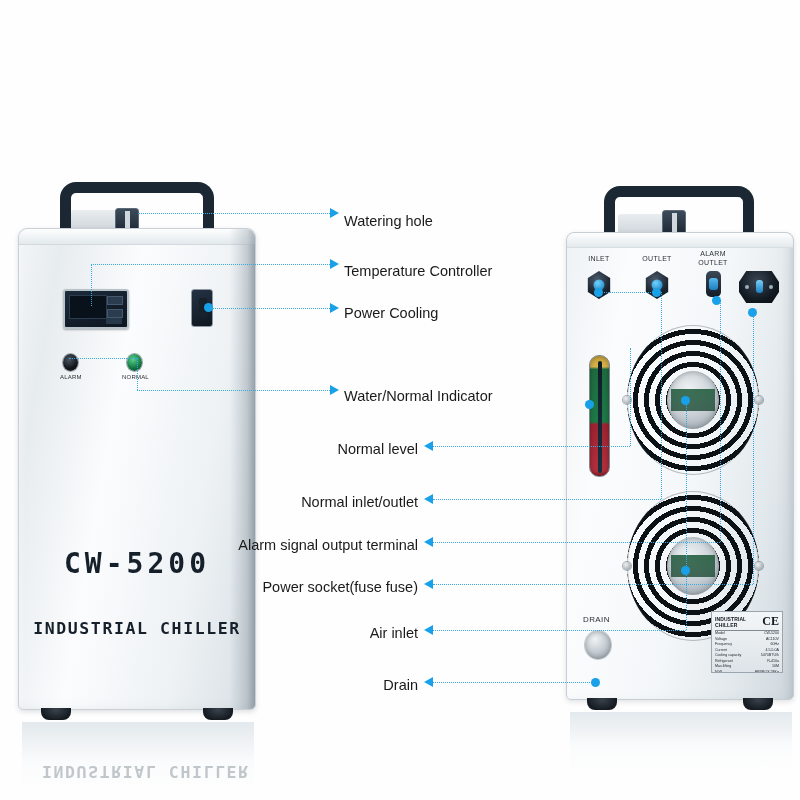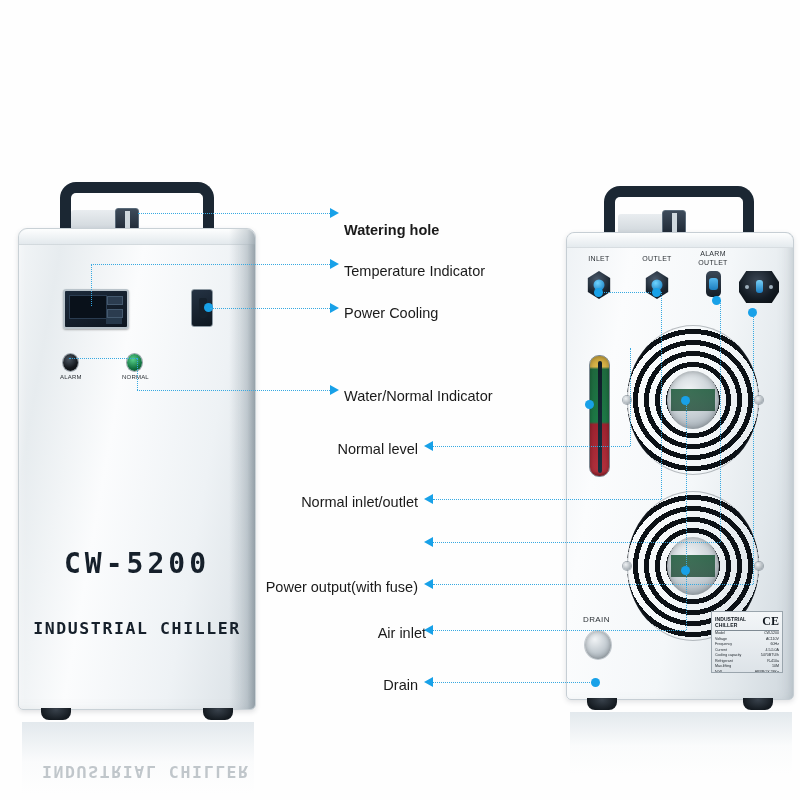--- a/index.html
+++ b/index.html
@@ -432,26 +432,26 @@
 
       <div class="foot" style="left:20px;"></div>
       <div class="foot" style="right:20px;"></div>
     </div>
   </div>
 
   <div class="refl" style="left:570px; top:712px; width:222px; height:62px;"></div>
 
   <div class="dline" style="left:138px; top:213px; width:194px;"></div>
   <div class="arrow-r" style="left:330px; top:208px;"></div>
-  <div class="lbl" style="left:344px; top:223px;font-weight:bold;">Watering hole</div>
+  <div class="lbl" style="left:344px; top:214px;">Watering hole</div>
 
   <div class="dvert" style="left:91px; top:264px; height:42px;"></div>
   <div class="dline" style="left:91px; top:264px; width:241px;"></div>
   <div class="arrow-r" style="left:330px; top:259px;"></div>
-  <div class="lbl" style="left:344px; top:264px;">Temperature Indicator</div>
+  <div class="lbl" style="left:344px; top:264px;">Temperature Controller</div>
 
   <div class="dot" style="left:204px; top:303px;"></div>
   <div class="dline" style="left:210px; top:308px; width:122px;"></div>
   <div class="arrow-r" style="left:330px; top:303px;"></div>
   <div class="lbl" style="left:344px; top:306px;">Power  Cooling</div>
 
   <div class="dline" style="left:69px; top:358px; width:68px;"></div>
   <div class="dvert" style="left:137px; top:358px; height:32px;"></div>
   <div class="dline" style="left:137px; top:390px; width:195px;"></div>
   <div class="arrow-r" style="left:330px; top:385px;"></div>
@@ -464,32 +464,33 @@
   <div class="dvert" style="left:630px; top:348px; height:98px;"></div>
 
   <div class="lbl r" style="left:262px; top:495px; width:156px;">Normal inlet/outlet</div>
   <div class="arrow-l" style="left:424px; top:494px;"></div>
   <div class="dline" style="left:433px; top:499px; width:228px;"></div>
   <div class="dvert" style="left:661px; top:292px; height:207px;"></div>
   <div class="dline" style="left:598px; top:292px; width:63px;"></div>
   <div class="dot" style="left:594px; top:288px;"></div>
   <div class="dot" style="left:652px; top:288px;"></div>
 
+  <div class="lbl r" style="left:196px; top:538px; width:222px;">Alarm signal output terminal</div>
   <div class="arrow-l" style="left:424px; top:537px;"></div>
   <div class="dline" style="left:433px; top:542px; width:287px;"></div>
   <div class="dvert" style="left:720px; top:300px; height:242px;"></div>
   <div class="dot" style="left:712px; top:296px;"></div>
 
-  <div class="lbl r" style="left:228px; top:580px; width:190px;">Power output(with fuse)</div>
+  <div class="lbl r" style="left:228px; top:580px; width:190px;">Power socket(fuse fuse)</div>
   <div class="arrow-l" style="left:424px; top:579px;"></div>
   <div class="dline" style="left:433px; top:584px; width:320px;"></div>
   <div class="dvert" style="left:753px; top:312px; height:272px;"></div>
   <div class="dot" style="left:748px; top:308px;"></div>
 
-  <div class="lbl r" style="left:326px; top:626px; width:100px;">Air inlet</div>
+  <div class="lbl r" style="left:318px; top:626px; width:100px;">Air inlet</div>
   <div class="arrow-l" style="left:424px; top:625px;"></div>
   <div class="dline" style="left:433px; top:630px; width:253px;"></div>
   <div class="dvert" style="left:686px; top:400px; height:230px;"></div>
   <div class="dot" style="left:681px; top:396px;"></div>
   <div class="dot" style="left:681px; top:566px;"></div>
 
   <div class="lbl r" style="left:348px; top:678px; width:70px;">Drain</div>
   <div class="arrow-l" style="left:424px; top:677px;"></div>
   <div class="dline" style="left:433px; top:682px; width:163px;"></div>
   <div class="dot" style="left:591px; top:678px;"></div>

